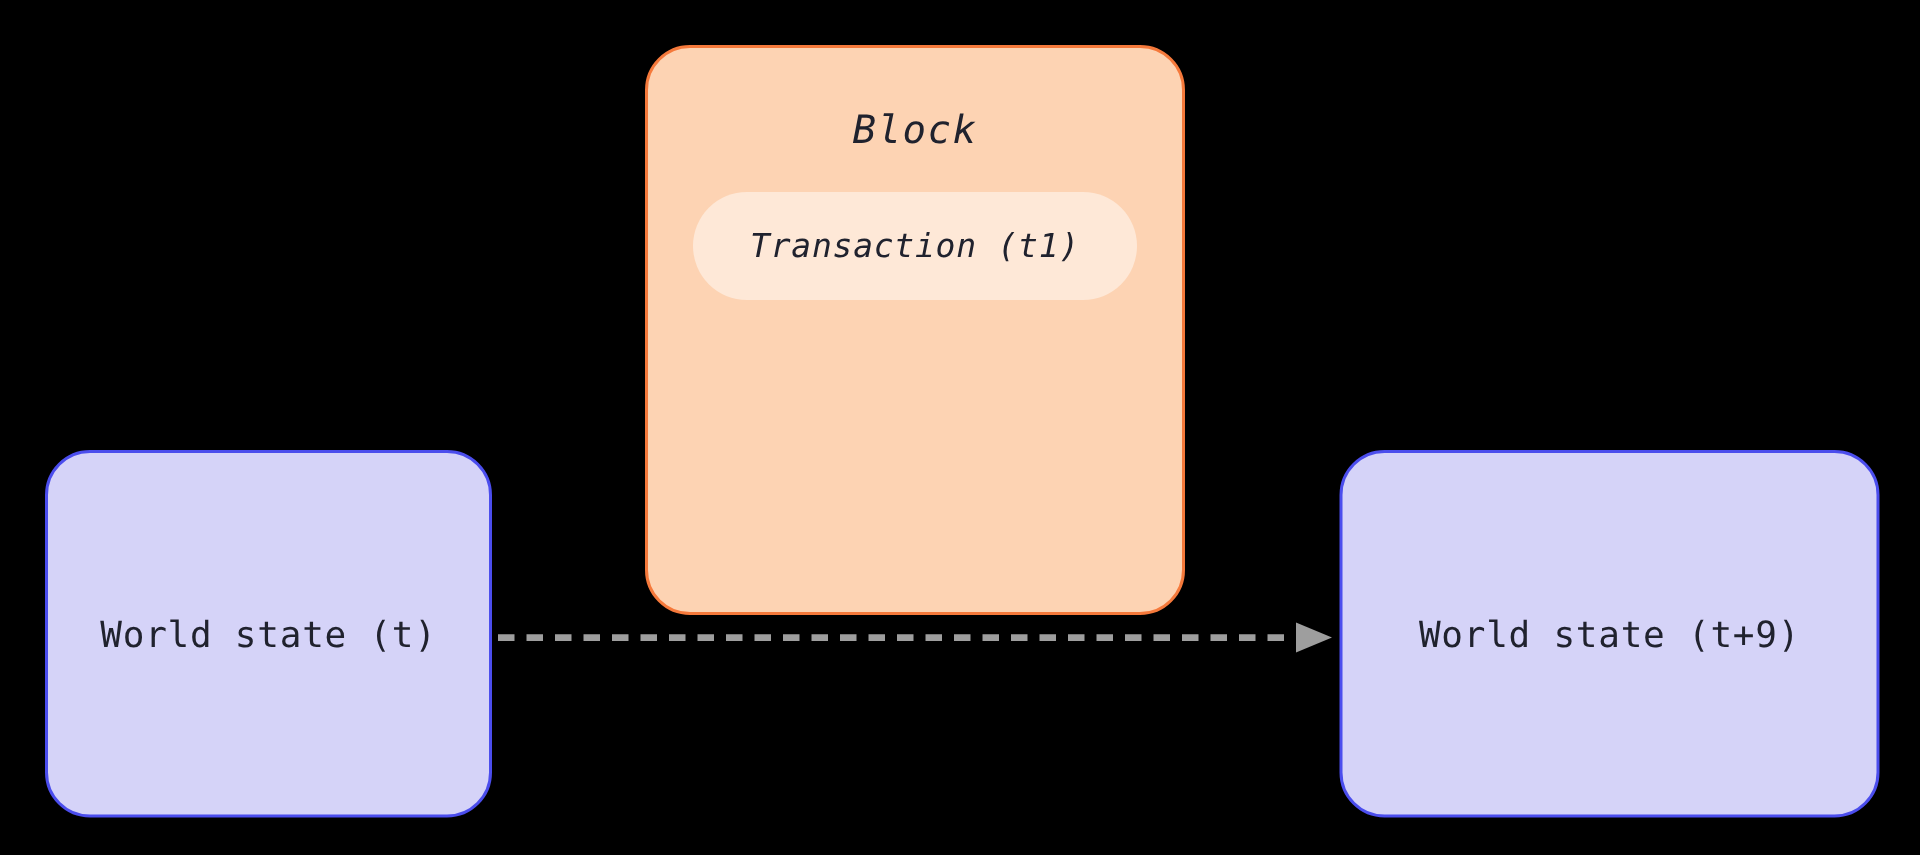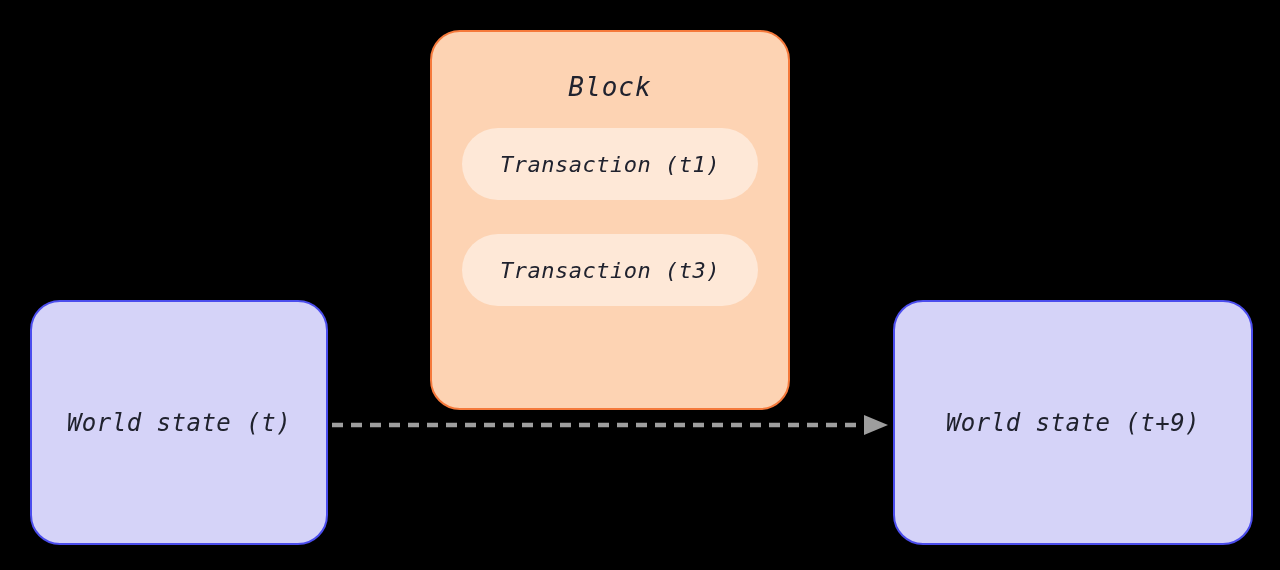--- a/index.html
+++ b/index.html
@@ -73,44 +73,40 @@
     border: 2.5px solid var(--state-border);
     border-radius: 30px;
     display: flex;
     align-items: center;
     justify-content: center;
   }
   .state-box.left  { left: 30px;  width: 298px; }
   .state-box.right { left: 893px; width: 360px; }
   .state-box span {
     font-size: 24px;
-    font-style: italic;
     color: var(--text);
     letter-spacing: 0.5px;
   }
   .arrow-svg {
     position: absolute;
     left: 330px; top: 409px;
     width: 562px; height: 32px;
   }
 </style>
 </head>
 <body>
 
 <div class="canvas">
 
   <div class="block">
     <div class="block-title">Block</div>
     <div class="pill-stack">
       <div class="pill">
         <span>Transaction (t1)</span>
       </div>
-      <div class="pill">
-        <span>Transaction (t3)</span>
-      </div>
     </div>
   </div>
 
   <div class="state-box left">
     <span>World state (t)</span>
   </div>
 
   <div class="state-box right">
     <span>World state (t+9)</span>
   </div>

